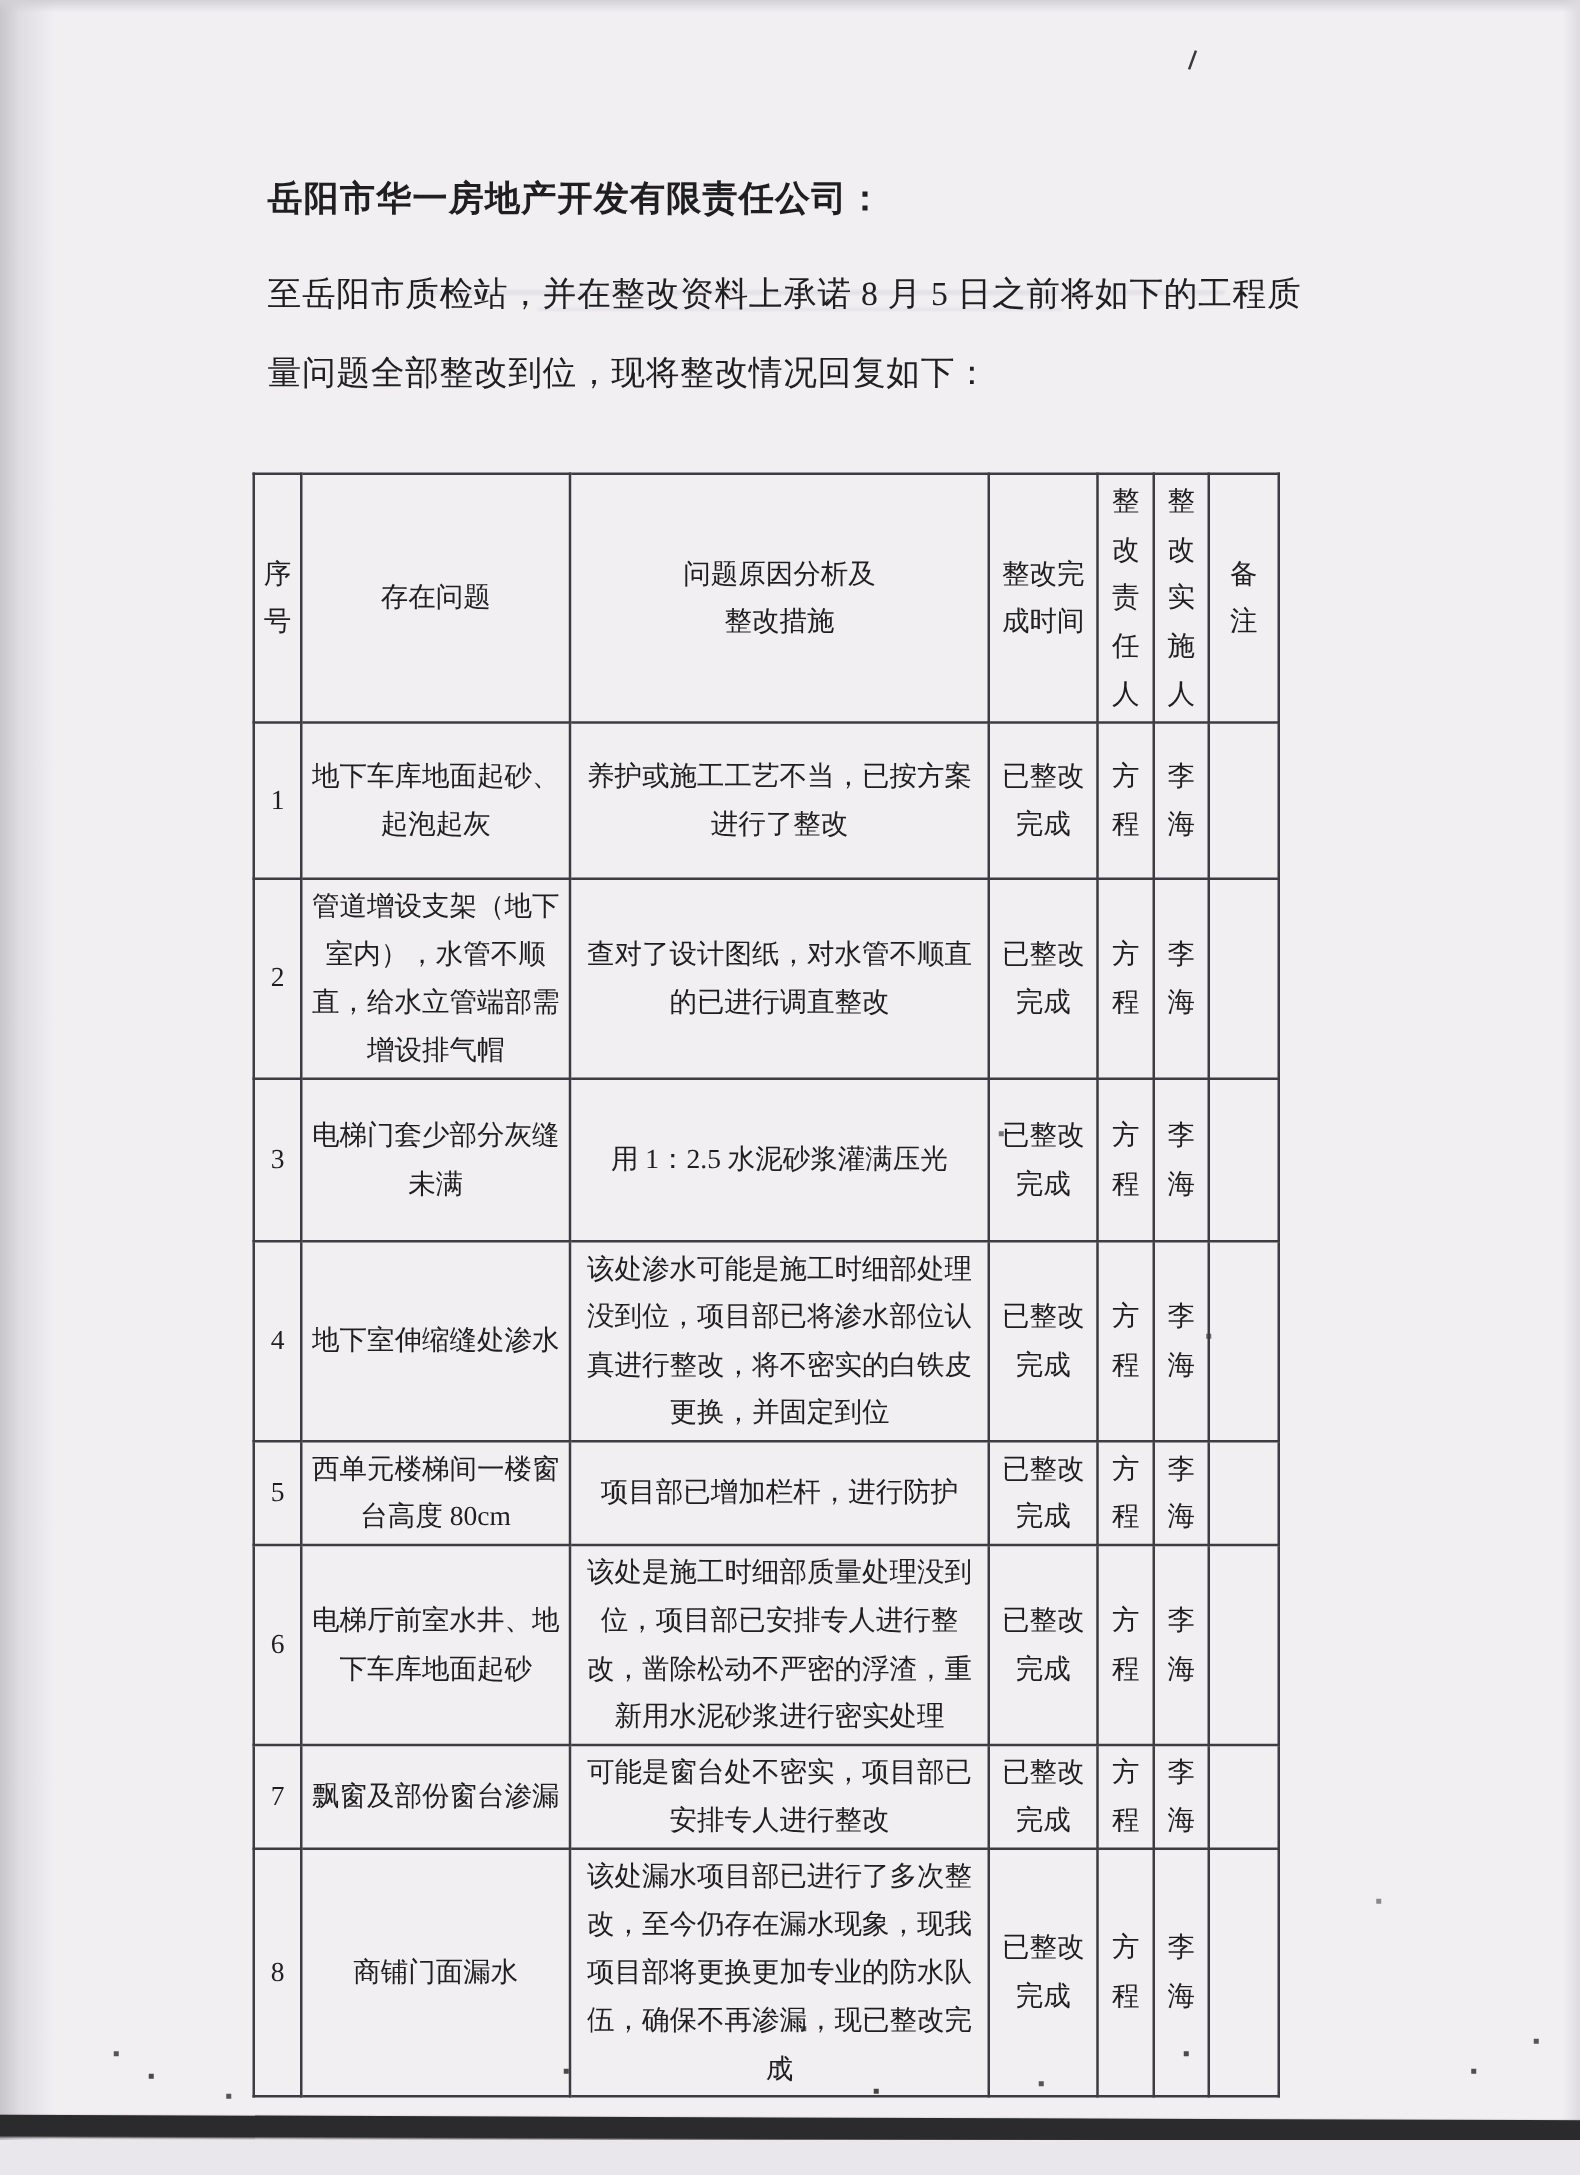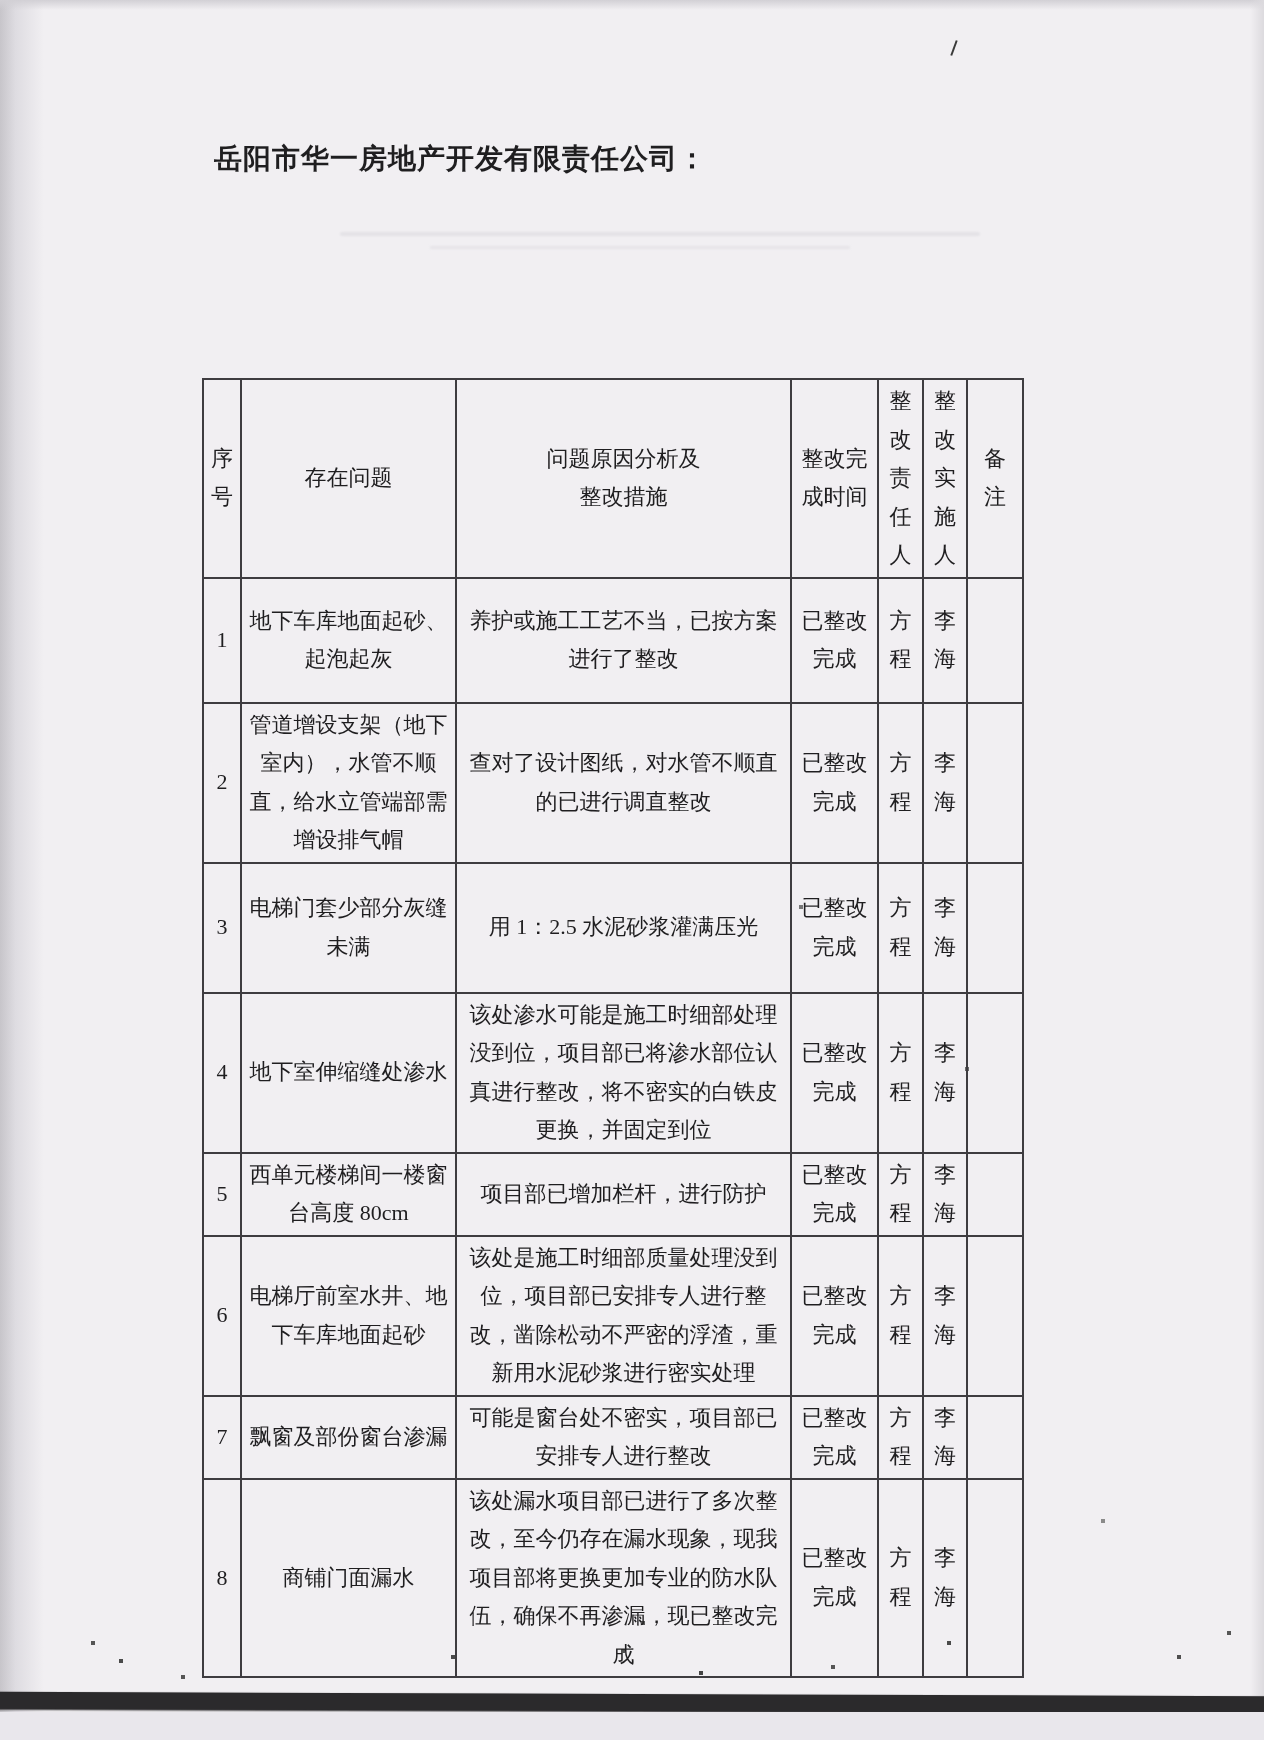--- a/index.html
+++ b/index.html
@@ -67,20 +67,22 @@
 <div class="streak1"></div>
 <div class="streak2"></div>
 <div class="mark-tr"></div>
 <div class="speckles"></div>
 <div class="bottom-band"></div>
 <div class="below-band"></div>
 
 <div class="content">
   <div class="title">岳阳市华一房地产开发有限责任公司：</div>
   <div class="para">
+      <div class="line">至岳阳市质检站，并在整改资料上承诺 8 月 5 日之前将如下的工程质</div>
+      <div class="line last">量问题全部整改到位，现将整改情况回复如下：</div>
     </div>
 
   <table class="rect">
     <colgroup>
       <col class="c-index">
         <col class="c-problem">
         <col class="c-analysis">
       <col class="c-completion">
         <col class="c-resp">
         <col class="c-impl">

